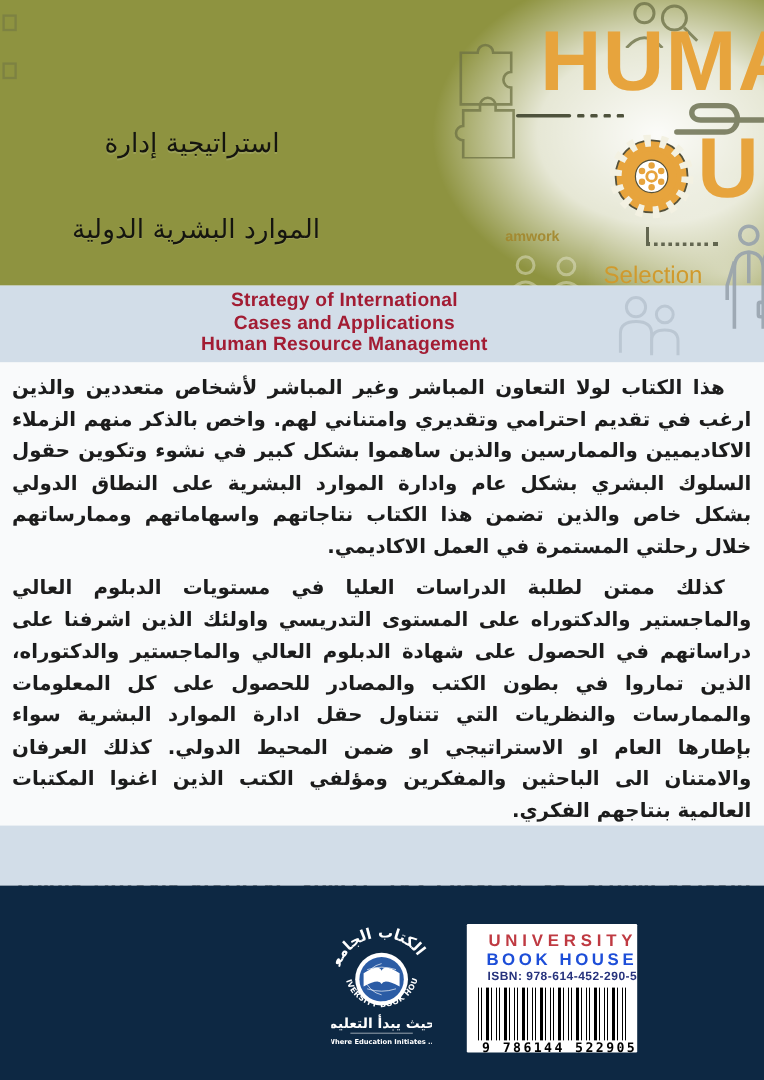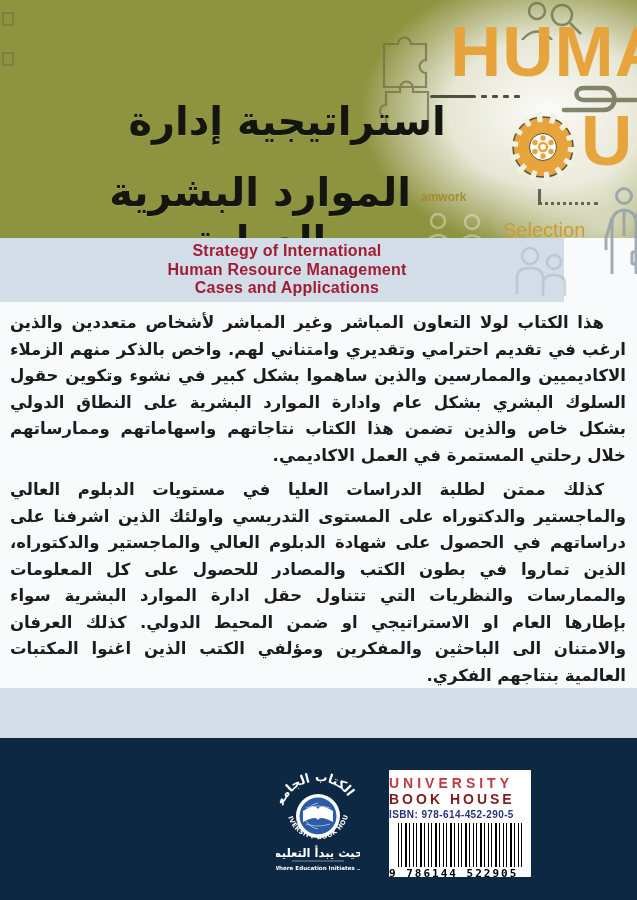--- a/index.html
+++ b/index.html
@@ -6,22 +6,22 @@
   .cover{position:relative;width:637px;height:900px;margin:0 auto;overflow:hidden;
          font-family:"DejaVu Sans",sans-serif;background:#f9fafb;}
   .cover *{box-sizing:border-box;}
 
   
   .top{position:absolute;left:0;top:0;width:637px;height:238px;
        background:
          radial-gradient(ellipse 250px 185px at 548px 112px, rgba(255,255,255,.97) 0%, rgba(255,255,255,.78) 40%, rgba(255,255,255,0) 75%),
          radial-gradient(ellipse 170px 120px at 606px 228px, rgba(255,255,255,.55), rgba(255,255,255,0) 70%),
          #8e9340;}
-  .ar-title{position:absolute;width:400px;text-align:center;direction:rtl;
-            color:#15150f;font-weight:bold;font-size:40px;line-height:48px;
+  .ar-title{position:absolute;width:400px;text-align:left;direction:rtl;
+            color:#15150f;font-weight:normal;font-size:22px;line-height:48px;
             text-shadow:0 1px 0 rgba(255,255,255,.12);}
   .ar-title.l1{left:87px;top:97px;}
   .ar-title.l2{left:48px;top:156px;}
 
   .decor-word{position:absolute;font-family:"Liberation Sans",sans-serif;font-weight:bold;
               color:#e7a43d;font-size:71px;line-height:1;letter-spacing:1px;}
   .w-human{left:450px;top:16px;}
   .w-res-left{left:432px;top:105px;}
   .w-res-right{left:581px;top:105px;}
   .gear{position:absolute;left:508px;top:112px;}
@@ -38,42 +38,42 @@
   .dash-band .dot{background:#8d99a4;}
   .dash-band1{left:498px;top:252px;}
   .dash-band2{left:520px;top:266px;}
   .dotted-bracket{position:absolute;left:538px;top:189px;width:60px;height:16px;
                   border-left:3px solid #4e523c;border-bottom:3px dotted #4e523c;opacity:.85;}
   .svg-decor{position:absolute;}
   .left-marks{position:absolute;left:2px;top:12px;opacity:.5;}
   .left-marks div{width:12px;height:14px;border:2px solid #6e7244;margin-bottom:26px;}
 
   
-  .en-band{position:absolute;left:0;top:238px;width:564px;height:64px;background:#d2dde8;}
+  .en-band{position:absolute;left:0;top:238px;width:637px;height:64px;background:#d2dde8;}
   .en-title{position:absolute;left:0;top:4px;width:574px;text-align:center;
             font-family:"Liberation Sans",sans-serif;font-weight:bold;font-size:16px;
             line-height:18.5px;color:#a21c33;letter-spacing:.2px;}
 
   
   .body-text{position:absolute;left:0;top:302px;width:637px;height:386px;background:#f9fafb;
              direction:rtl;padding:8px 11px 0 10px;}
   .body-text p{margin:0 0 8px 0;text-align:justify;text-indent:22px;
                font-size:16.5px;font-weight:bold;line-height:26.5px;color:#1c1c1c;}
 
   
   .strip{position:absolute;left:0;top:688px;width:637px;height:50px;background:#d2dde8;}
   .footer{position:absolute;left:0;top:738px;width:637px;height:162px;background:#0d2843;}
 
   .logo{position:absolute;left:276px;top:22px;}
 
   .isbn-box{position:absolute;left:389px;top:32px;width:142px;height:107px;background:#ffffff;
-            border-radius:1px;text-align:left;font-family:"Liberation Sans",sans-serif;
+            border-radius:1px;text-align:right;font-family:"Liberation Sans",sans-serif;
             padding-top:5px;}
   .ub-line1{color:#bf3a42;font-weight:bold;font-size:14px;letter-spacing:4px;line-height:16px;}
-  .ub-line2{color:#7f1d1d;font-weight:bold;font-size:14px;letter-spacing:3px;line-height:16px;}
+  .ub-line2{color:#1d4ed8;font-weight:bold;font-size:14px;letter-spacing:3px;line-height:16px;}
   .isbn-num{color:#27337d;font-weight:bold;font-size:10px;letter-spacing:.4px;line-height:13px;margin-top:1px;}
   .barcode{margin:2px 9px 0 9px;height:44px;background-color:#fff;
            background-image:repeating-linear-gradient(90deg,
              #000 0 1.5px,transparent 1.5px 3px,
              #000 3px 4px,transparent 4px 7px,
              #000 7px 9.5px,transparent 9.5px 11px,
              #000 11px 12px,transparent 12px 15px);}
   .barcode-digits{font-family:"DejaVu Sans Mono",monospace;font-weight:bold;font-size:11px;
                   color:#000;letter-spacing:2px;line-height:13px;}
 </style>
@@ -149,22 +149,22 @@
     <div class="dotted-bracket"></div>
     <div class="selection">Selection</div>
 
     <h1 class="ar-title l1" style="margin:0">استراتيجية إدارة</h1>
     <h1 class="ar-title l2" style="margin:12px">الموارد البشرية الدولية</h1>
   </section>
 
   <section class="en-band">
     <div class="en-title">
       <div>Strategy of International</div>
+      <div>Cases and Applications</div>
       <div>Human Resource Management</div>
-      <div>Cases and Applications</div>
     </div>
     <div class="dash-row dash-band dash-band1">
       <div class="long"></div>
         <div class="dot"></div>
         <div class="dot"></div>
         <div class="dot"></div>
         <div class="dot"></div>
     </div>
     <div class="dash-row dash-band dash-band2">
       <div class="long"></div>

